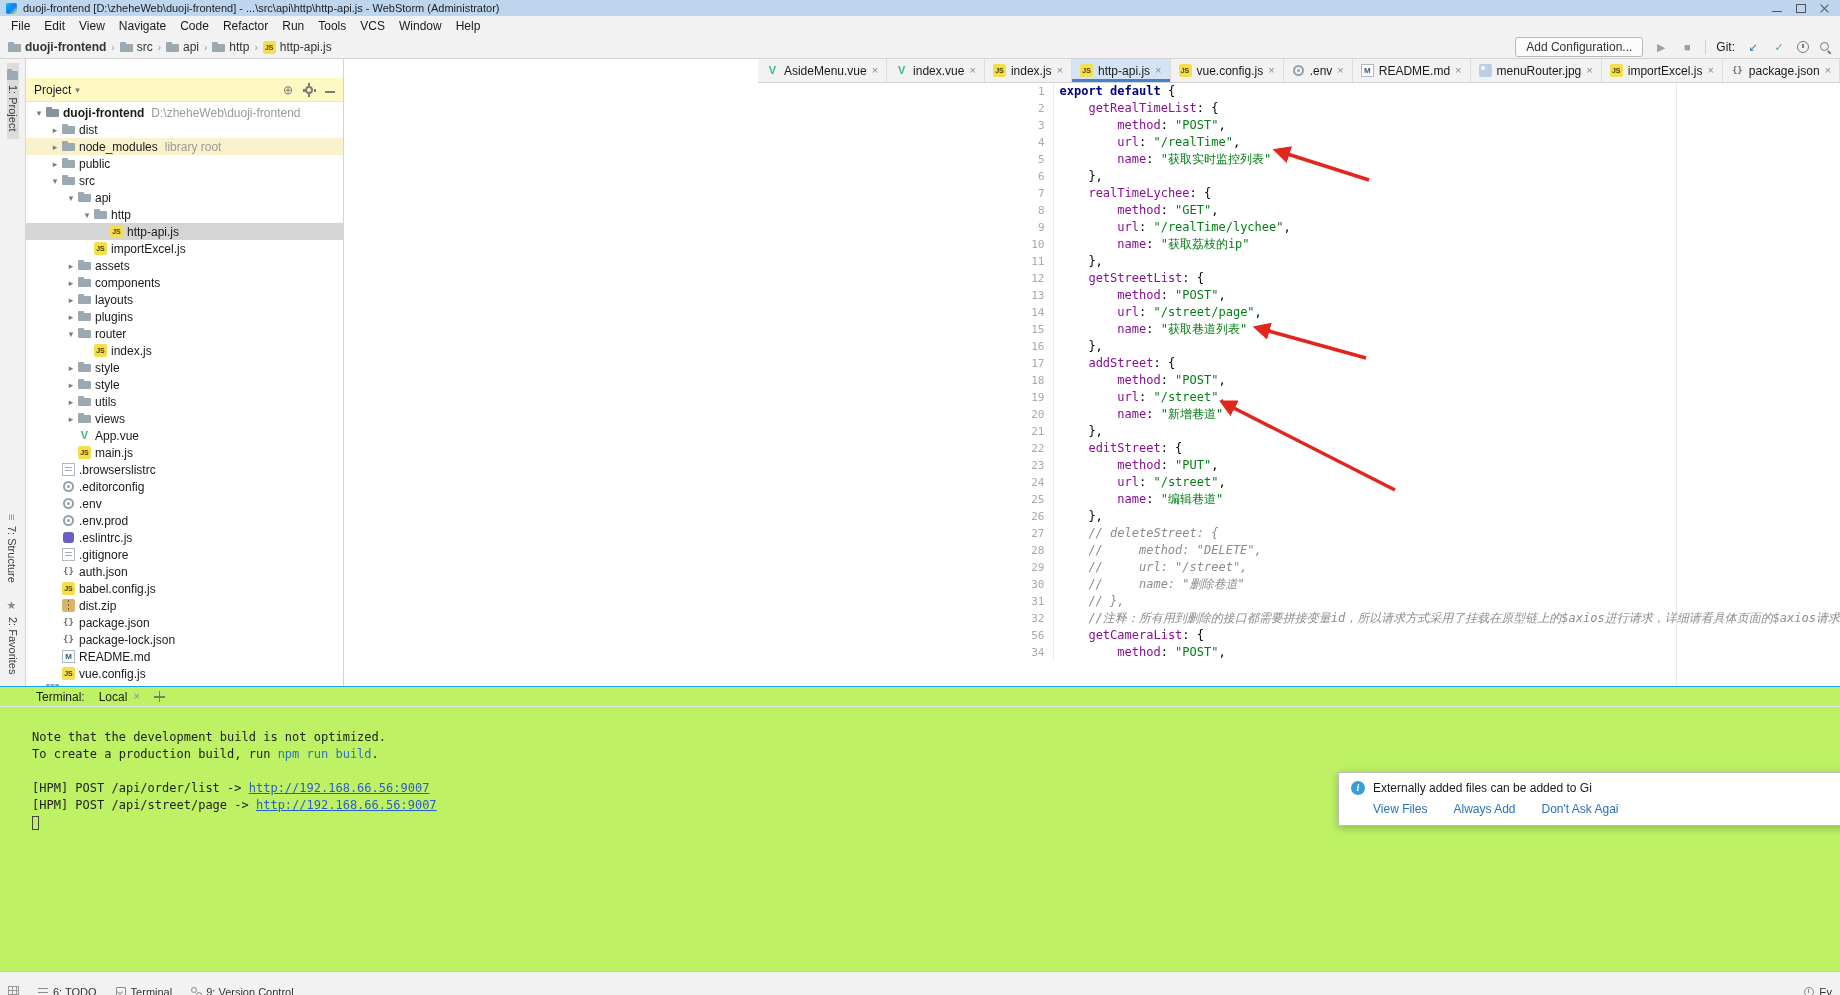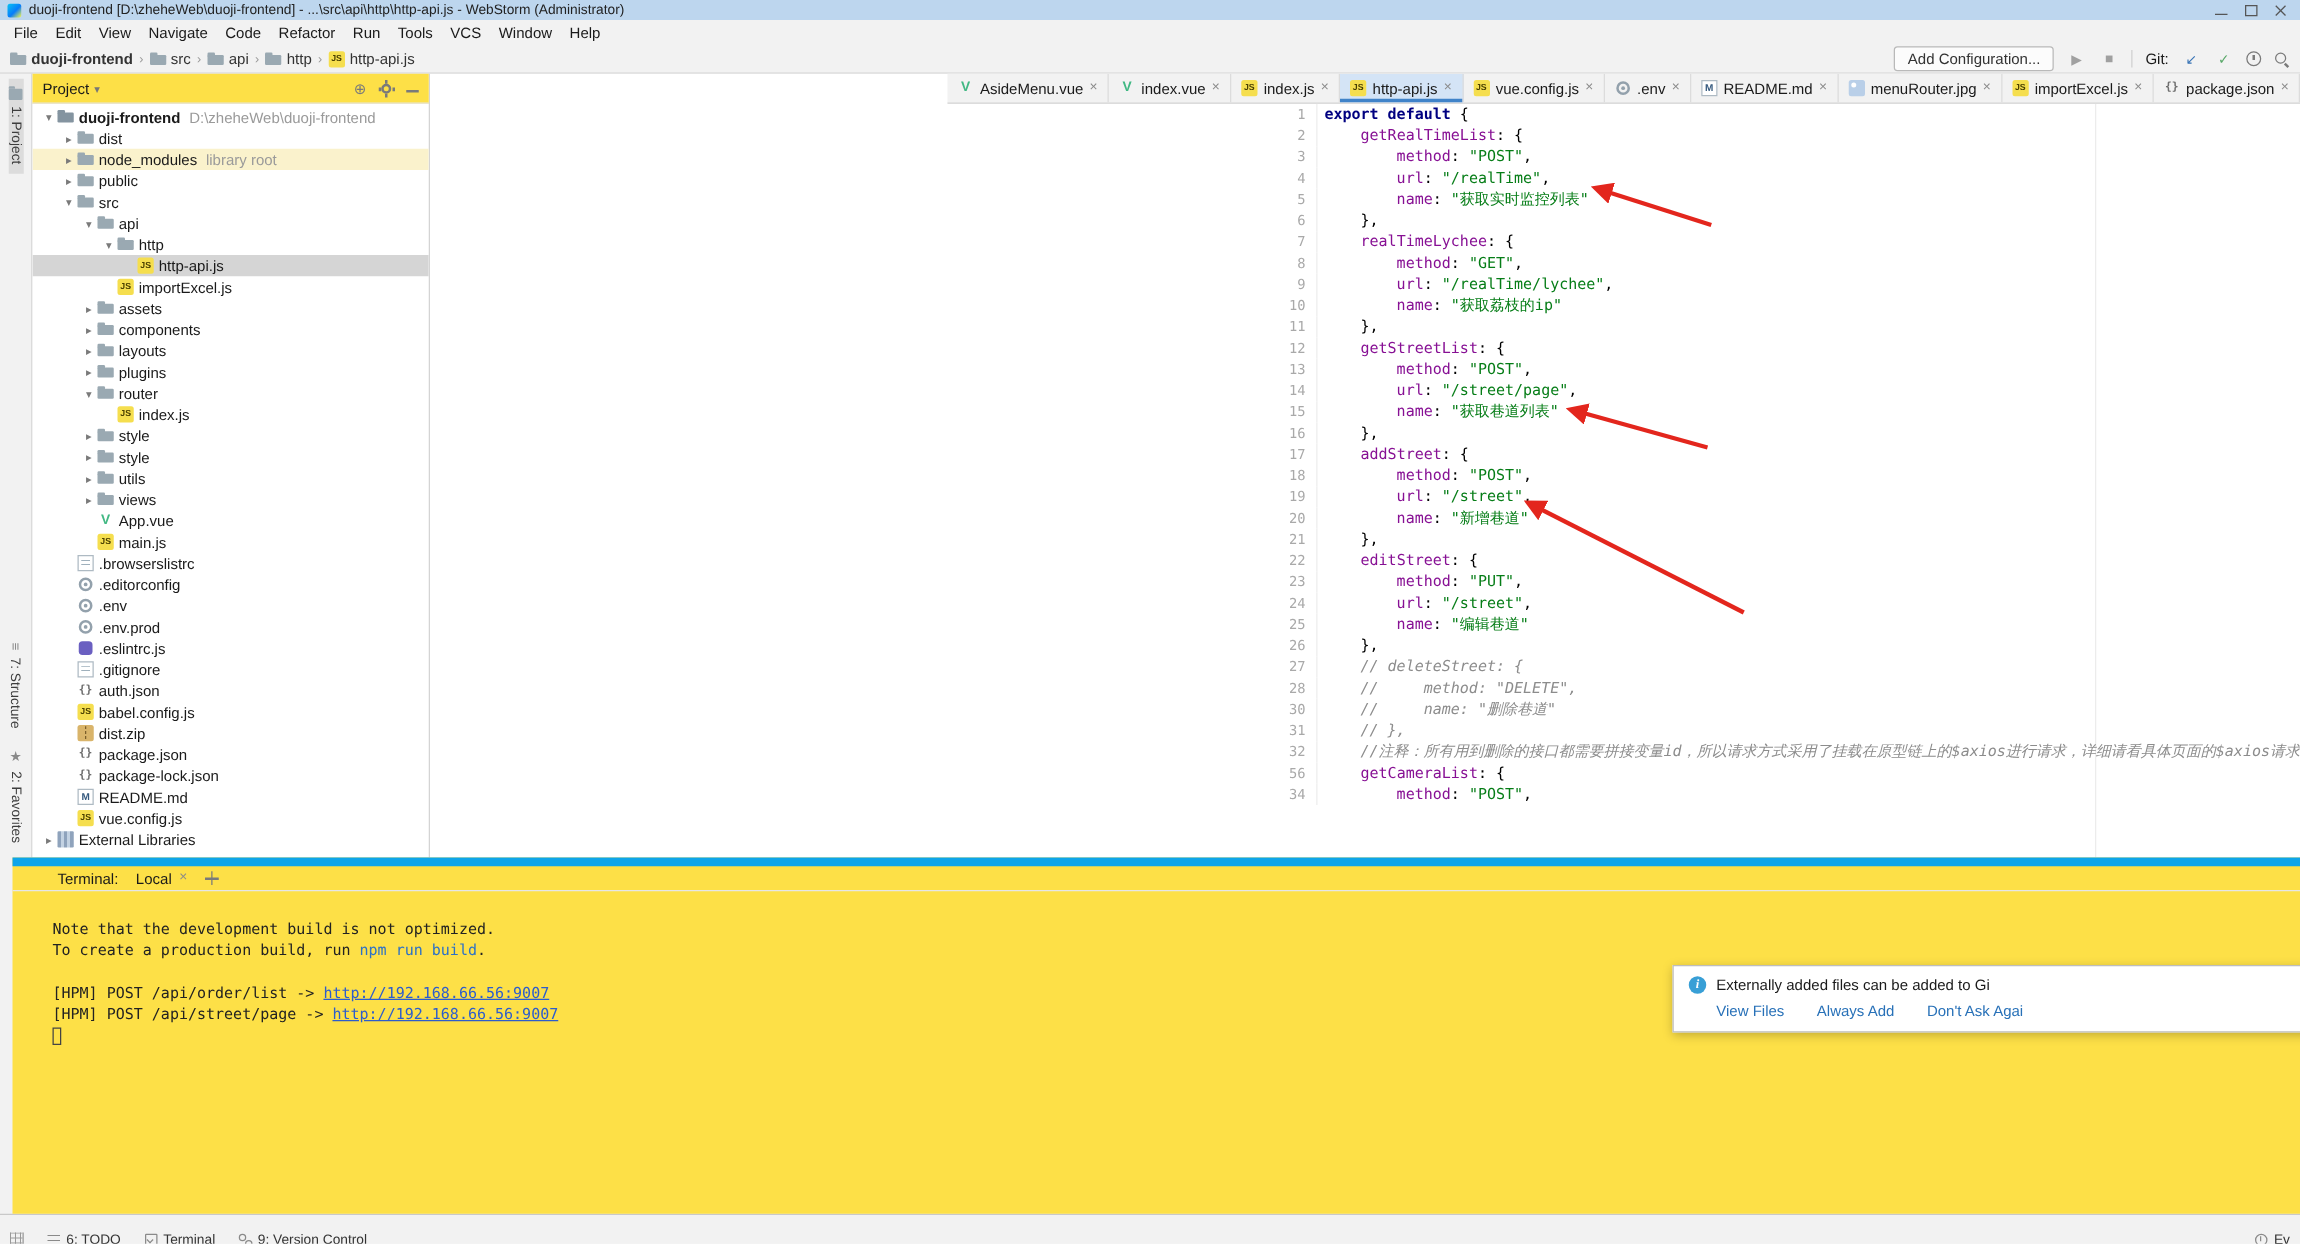--- a/index.html
+++ b/index.html
@@ -46,21 +46,21 @@
   .leftstrip { width:26px; background:#F2F2F2; border-right:1px solid #D4D4D4; display:flex; flex-direction:column; justify-content:space-between; align-items:center; padding:4px 0; }
   .vlabel { writing-mode:vertical-rl; font-size:11px; color:#3c3c3c; padding:8px 0; display:flex; align-items:center; gap:5px; }
   .vlabel.active { background:#DCDCDC; }
   .mini-folder { width:11px; height:9px; background:#9AA9B2; border-radius:1px; position:relative; flex:none; }
   .mini-folder::before { content:""; position:absolute; left:0; top:-2px; width:5px; height:2px; background:#9AA9B2; border-radius:1px 1px 0 0; }
   .star-ic { color:#8a8a8a; font-size:11px; }
   .struct-ic { color:#8a8a8a; font-size:11px; }
 
   
   .project { width:318px; background:#FFFFFF; border-right:1px solid #D4D4D4; display:flex; flex-direction:column; }
-  .proj-header { height:24px; display:flex; align-items:center; padding:0 8px; border-bottom:1px solid #E5E5E5; background:#fde047; gap:4px; flex:none; }
+  .proj-header { height:24px; display:flex; align-items:center; padding:0 8px; border-bottom:1px solid #E5E5E5; background:#fef9c3; gap:4px; flex:none;margin-top:19px; }
   .proj-caret { color:#777; font-size:9px; }
   .proj-tools { margin-left:auto; display:flex; align-items:center; gap:10px; color:#7a7a7a; }
   .gear-ic { width:12px; height:12px; position:relative; display:inline-block; }
   .gear-ic::before { content:""; position:absolute; inset:2px; border:2px solid #7a7a7a; border-radius:50%; }
   .gear-ic::after { content:""; position:absolute; left:5px; top:-1px; width:2px; height:3px; background:#7a7a7a; box-shadow:0 11px 0 #7a7a7a, -5px 6px 0 #7a7a7a, 6px 6px 0 #7a7a7a; }
   .hide-ic { width:10px; height:10px; position:relative; }
   .hide-ic::before { content:""; position:absolute; left:0; right:0; bottom:2px; height:1.5px; background:#7a7a7a; }
   .tree { overflow:hidden; flex:1; padding-top:2px; }
   .tree-row { height:17px; display:flex; align-items:center; white-space:nowrap; cursor:default; }
   .tree-row.sel { background:#D5D5D5; }
@@ -106,21 +106,21 @@
   .lt { white-space:pre; }
   .tok-kw { color:#000080; font-weight:bold; }
   .tok-prop { color:#871094; }
   .tok-str { color:#067D17; }
   .tok-pl { color:#000; }
   .tok-cmt { color:#8C8C8C; font-style:italic; }
   .annotation { position:absolute; left:434px; top:305px; z-index:6; color:#E3261D; font-size:19px; font-weight:600; font-family:"Liberation Sans",sans-serif; white-space:nowrap; }
   .arrows { position:absolute; inset:0; z-index:5; pointer-events:none; }
 
   
-  .terminal { height:285px; background:#fde047; border-top:7px solid #0ea5e9; position:relative;margin-left:10px; }
+  .terminal { height:285px; background:#bef264; border-top:1px solid #0ea5e9; position:relative; }
   .term-header { height:20px; display:flex; align-items:center; padding:0 10px 0 36px; gap:14px; border-bottom:1px solid #E6E6E6; }
   .term-tab { display:flex; align-items:center; gap:6px; color:#1a1a1a; }
   .plus-ic { width:11px; height:11px; position:relative; display:inline-block; }
   .plus-ic::before { content:""; position:absolute; left:5px; top:0; width:1.5px; height:11px; background:#7a7a7a; }
   .plus-ic::after { content:""; position:absolute; left:0; top:5px; width:11px; height:1.5px; background:#7a7a7a; }
   .term-body { padding:22px 0 0 32px; font-family:"DejaVu Sans Mono",monospace; font-size:12px; line-height:17px; color:#222; }
   .term-line { white-space:pre; min-height:17px; }
   .term-cmd { color:#2C71C7; }
   .term-link { color:#2C5DCD; text-decoration:underline; }
   .term-cursor { display:inline-block; width:7px; height:14px; border:1px solid #444; margin-top:2px; }
@@ -588,20 +588,24 @@
           </div>
           <div class="code-line">
             <span class="ln">27</span>
             <span class="lt"><span class="tok-cmt">    // deleteStreet: {</span></span>
           </div>
           <div class="code-line">
             <span class="ln">28</span>
             <span class="lt"><span class="tok-cmt">    //     method: "DELETE",</span></span>
           </div>
           <div class="code-line">
+            <span class="ln">29</span>
+            <span class="lt"><span class="tok-cmt">    //     url: "/street",</span></span>
+          </div>
+          <div class="code-line">
             <span class="ln">30</span>
             <span class="lt"><span class="tok-cmt">    //     name: "删除巷道"</span></span>
           </div>
           <div class="code-line">
             <span class="ln">31</span>
             <span class="lt"><span class="tok-cmt">    // },</span></span>
           </div>
           <div class="code-line">
             <span class="ln">32</span>
             <span class="lt"><span class="tok-cmt">    //注释：所有用到删除的接口都需要拼接变量id，所以请求方式采用了挂载在原型链上的$axios进行请求，详细请看具体页面的$axios请求</span></span>

